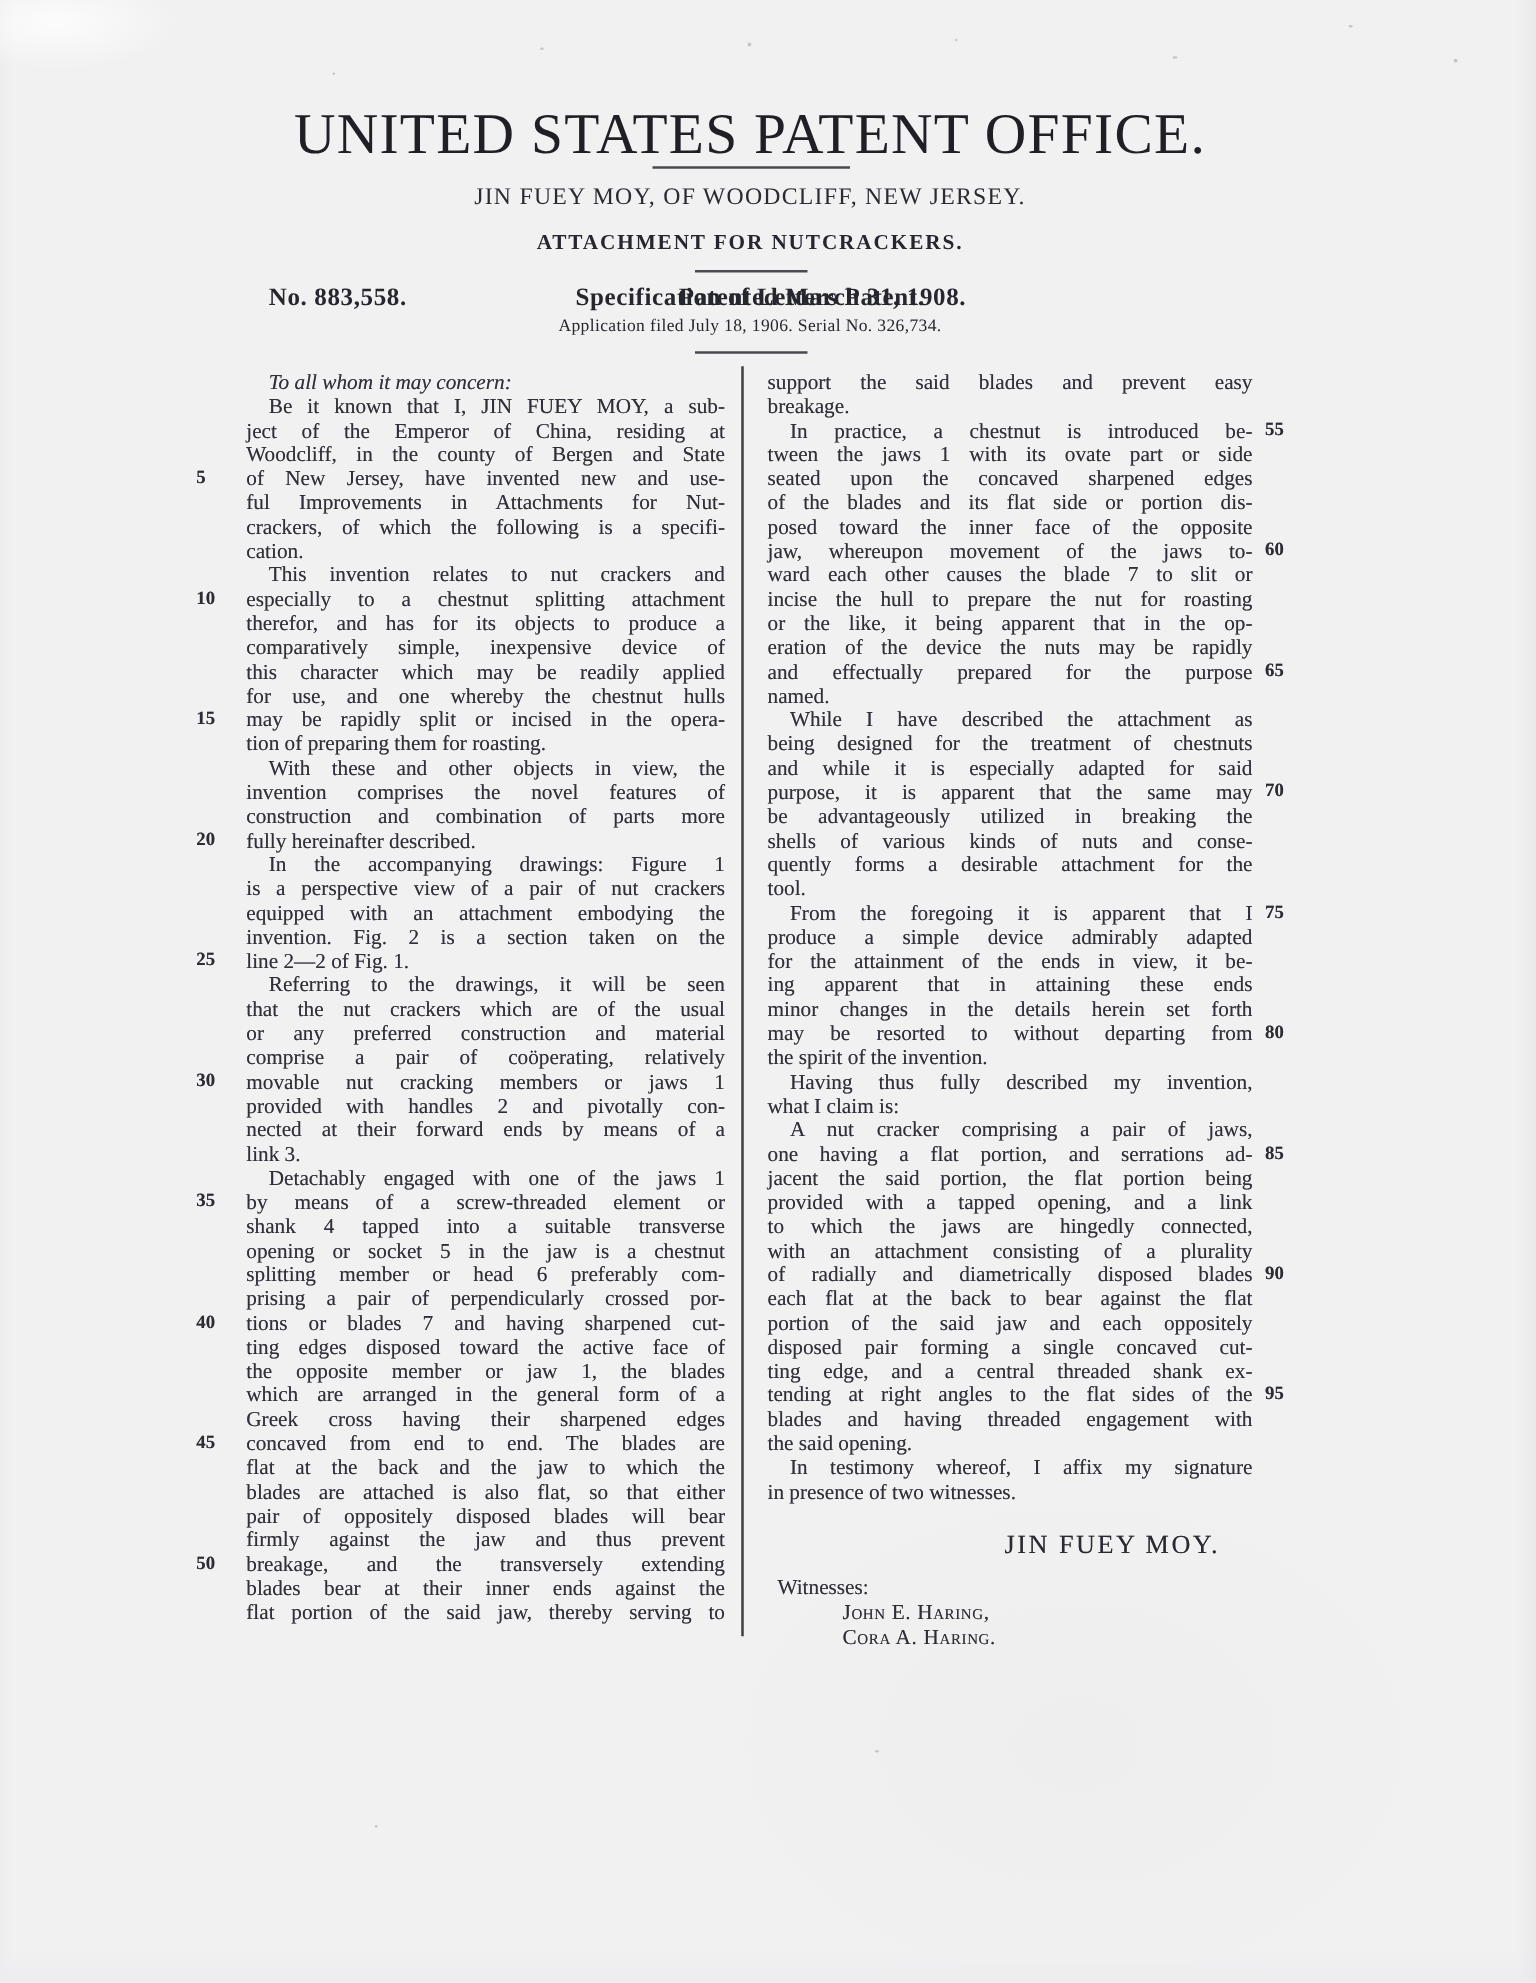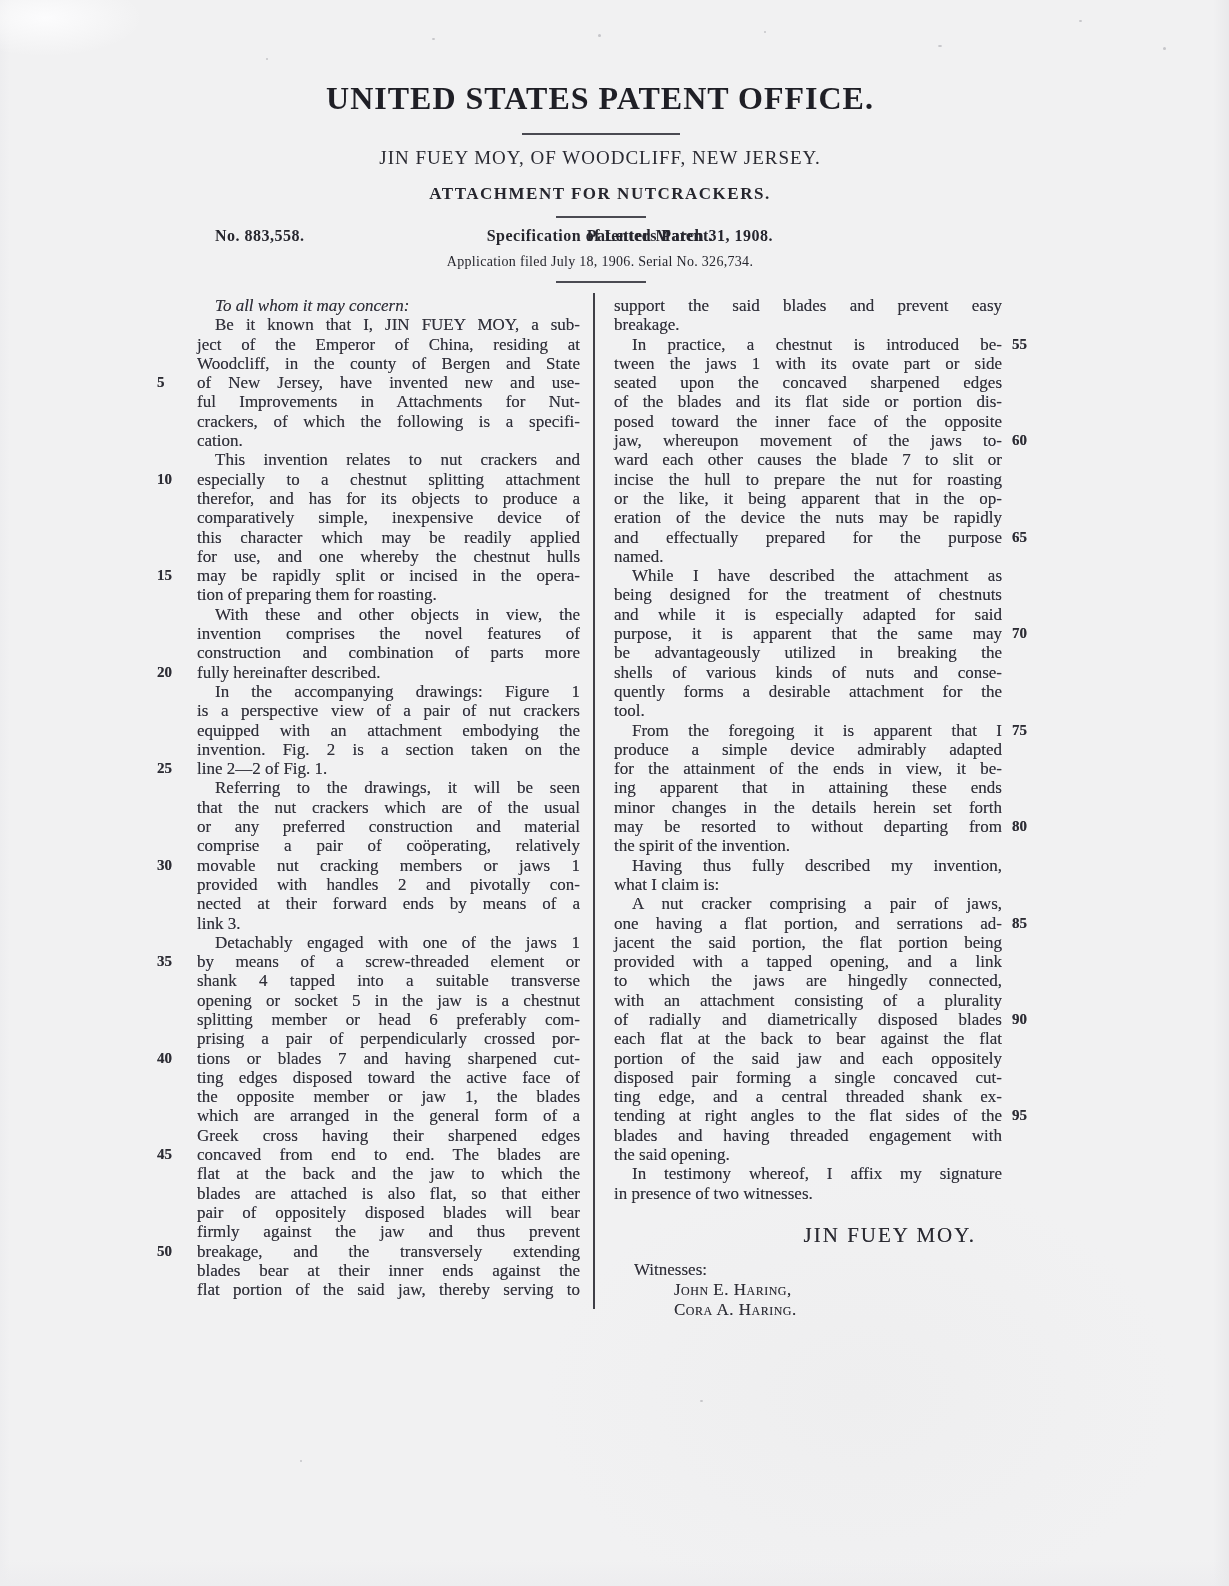--- a/index.html
+++ b/index.html
@@ -15,28 +15,28 @@
       radial-gradient(140px 55px at 45px 18px, #fcfcfd 0%, rgba(241,241,242,0) 70%),
       linear-gradient(to left, #e9e9eb 0px, rgba(241,241,242,0) 16px),
       linear-gradient(to right, #ededef 0px, rgba(241,241,242,0) 10px),
       linear-gradient(to top, #ededef 0px, rgba(241,241,242,0) 26px),
       radial-gradient(420px 300px at 70% 88%, #eeeeef 0%, rgba(241,241,242,0) 75%),
       #f1f1f2;
   }
   .noise span{position:absolute;background:#9b9ba2;border-radius:50%;opacity:.5;}
   
   .hdr-center{position:absolute;left:0;width:1200px;text-align:center;}
-  .doc-title{top:80px;font-size:32px;font-weight:700;letter-spacing:1px;color:#1f1f26;white-space:nowrap;}
+  .doc-title{top:80px;font-size:46px;font-weight:400;letter-spacing:1px;color:#1f1f26;white-space:nowrap;}
   .inventor-line{top:147px;font-size:19px;letter-spacing:1px;color:#2a2a32;}
   .invention-title{top:184px;font-size:17px;font-weight:700;letter-spacing:1.5px;color:#26262e;}
   .rule{position:absolute;background:#4a4a52;height:2px;}
   .rule-1{left:522px;top:133px;width:158px;}
   .rule-2{left:556px;top:216px;width:90px;}
   .rule-3{left:556px;top:281px;width:90px;}
-  .meta-row{position:absolute;left:0;top:227px;width:993px;height:20px;font-weight:700;font-size:16px;color:#26262e;}
+  .meta-row{position:absolute;left:0;top:227px;width:993px;height:20px;font-weight:700;font-size:20px;color:#26262e;}
   .pat-no{position:absolute;left:215px;letter-spacing:.5px;}
   .spec-label{position:absolute;left:0;width:1200px;text-align:center;letter-spacing:.5px;}
   .patented{position:absolute;right:220px;letter-spacing:.5px;}
   .application-line{top:254px;font-size:14px;font-weight:400;letter-spacing:.3px;color:#26262e;}
   
   .col{position:absolute;top:296px;}
   .col-left{left:197px;width:383px;font-family:Liberation Serif, serif;}
   .col-right{left:614px;width:388px;}
   .col-divider{position:absolute;left:593px;top:293px;width:2px;height:1016px;background:#3f3f47;}
   .line{
@@ -53,21 +53,21 @@
     text-indent:0;
   }
   .col-left .lnum{left:-40px;width:26px;text-align:right;}
   .col-right .lnum{right:-42px;width:32px;text-align:left;}
   
   .signature{
     margin-top:20px;text-align:right;padding-right:26px;
     font-size:21px;letter-spacing:2px;color:#2a2a32;
     text-shadow:0 0 .4px rgba(43,43,52,.55);
   }
-  .witnesses-label{margin-top:12px;margin-left:20px;font-size:17px;color:#30303a;text-shadow:0 0 .4px rgba(43,43,52,.5);}
+  .witnesses-label{margin-top:12px;margin-left:8px;font-size:17px;color:#30303a;text-shadow:0 0 .4px rgba(43,43,52,.5);}
   .witness{margin-left:60px;font-size:17px;line-height:20.5px;font-variant:small-caps;letter-spacing:.5px;color:#2e2e36;text-shadow:0 0 .4px rgba(43,43,52,.5);}
 </style>
 </head>
 <body>
 
 <div class="paper">
 
   <div class="noise">
     <span style="left:432px;top:38px;width:3px;height:2px;"></span>
     <span style="left:598px;top:34px;width:3px;height:3px;"></span>

